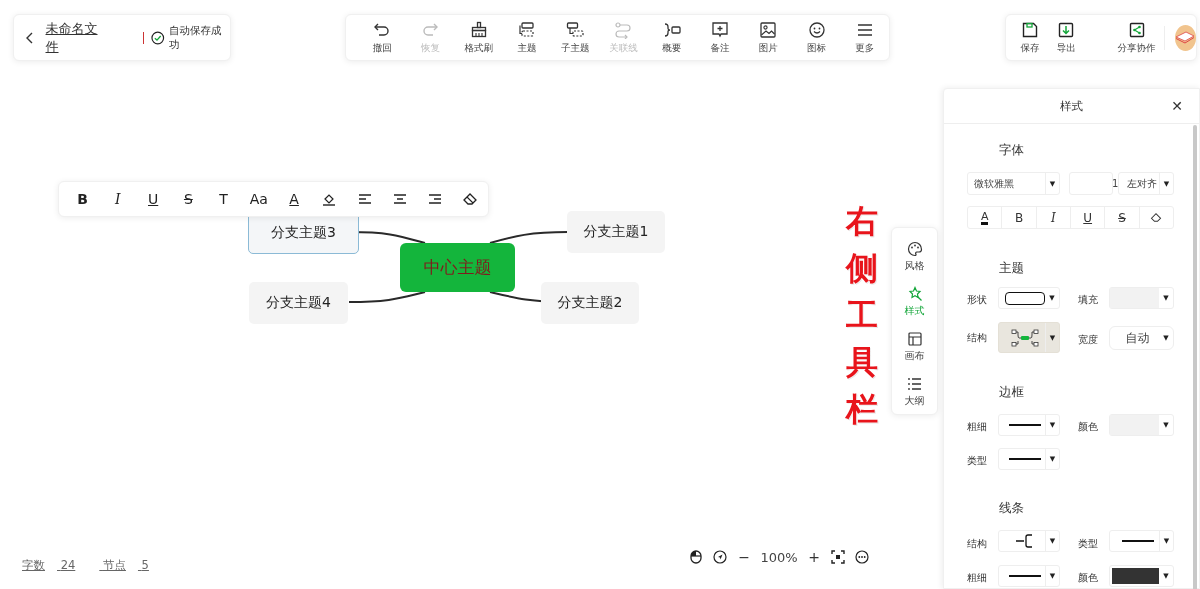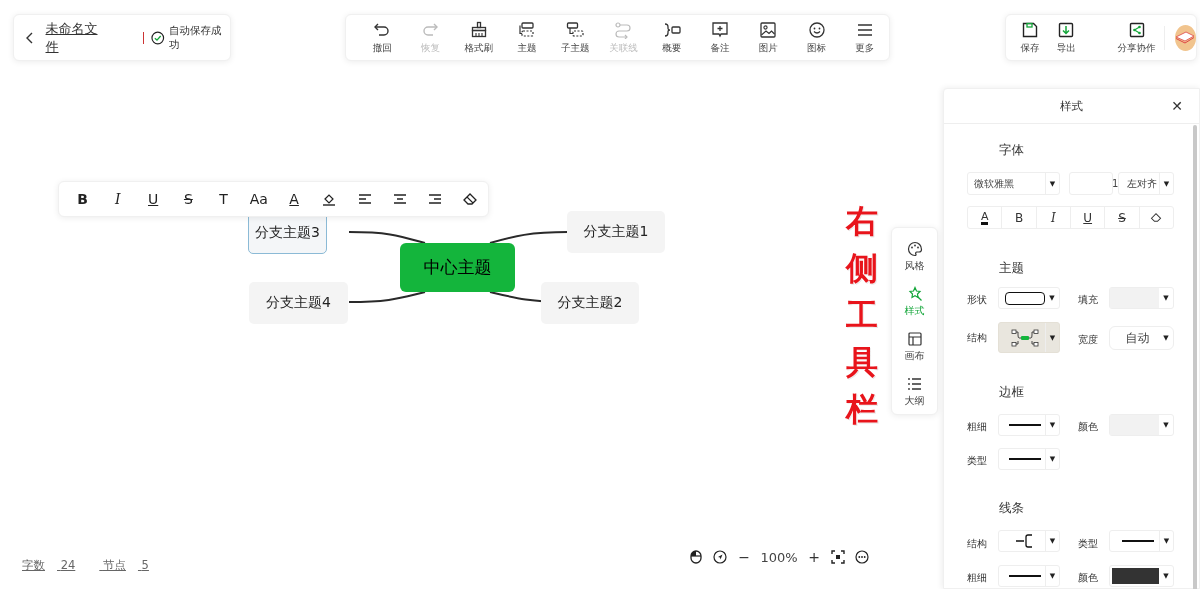--- a/index.html
+++ b/index.html
@@ -34,21 +34,21 @@
   .anno-editor { left: 178px; top: 136px; font-size: 32px; letter-spacing: 1px; }
   .anno-right { left: 842px; top: 198px; font-size: 32px; line-height: 47px; width: 40px; text-align: center; }
 
   
   .texttb { left: 58px; top: 181px; width: 431px; height: 36px; display: flex; align-items: center; padding-left: 6px; border-radius: 6px; }
   .ttb { width: 35.8px; height: 30px; display: flex; align-items: center; justify-content: center; font-size: 14px; color: #222; cursor: pointer; }
 
   
   .mm { position: absolute; left: 0; top: 0; width: 1200px; height: 589px; pointer-events: none; }
   .node { position: absolute; background: #f4f4f4; border-radius: 5px; font-size: 14px; color: #222; display: flex; align-items: center; justify-content: center; cursor: pointer; }
-  .node.center { background: #14b53c; color: #000000; font-size: 17px; border-radius: 6px; }
+  .node.center { background: #14b53c; color: #7f1d1d; font-size: 17px; border-radius: 6px; }
   .node.selected { border: 1px solid #8bbad6; background: #f4f6f8; }
 
   
   .rail { left: 891px; top: 227px; width: 47px; height: 188px; display: flex; flex-direction: column; align-items: center; padding-top: 6px; }
   .rbtn { width: 40px; height: 47px; display: flex; flex-direction: column; align-items: center; justify-content: center; cursor: pointer; }
   .rbtn .lbl { font-size: 10px; color: #444; margin-top: 2px; }
   .rbtn.active .lbl { color: #14a63a; }
 
   
   .sp { left: 943px; top: 88px; width: 257px; height: 501px; border-radius: 4px 0 0 0; box-shadow: -1px 0 6px rgba(0,0,0,0.08); }
@@ -228,21 +228,21 @@
   <svg class="mm" viewBox="0 0 1200 589">
     <path d="M349 232 C390 232, 400 236, 425 243" stroke="#2a2a2a" stroke-width="2" fill="none"></path>
     <path d="M349 302 C390 302, 400 298, 425 292" stroke="#2a2a2a" stroke-width="2" fill="none"></path>
     <path d="M490 243 C515 236, 530 232, 568 232" stroke="#2a2a2a" stroke-width="2" fill="none"></path>
     <path d="M490 292 C515 298, 530 302, 568 302" stroke="#2a2a2a" stroke-width="2" fill="none"></path>
   </svg>
 
   <div class="node center" style="left:400px; top:243px; width:115px; height:49px;">中心主题</div>
   <div class="node" style="left:567px; top:211px; width:98px; height:42px;">分支主题1</div>
   <div class="node" style="left:541px; top:282px; width:98px; height:42px;">分支主题2</div>
-  <div class="node selected" style="left:248px; top:211px; width:79px; height:43px;">分支主题3</div>
+  <div class="node selected" style="left:248px; top:211px; width:111px; height:43px;">分支主题3</div>
   <div class="node" style="left:249px; top:282px; width:99px; height:42px;">分支主题4</div>
 
   <div class="panel texttb">
     <div class="ttb" style="font-weight:bold;">
         <span>B</span>
       </div>
     <div class="ttb" style="font-style:italic; font-family:'DejaVu Serif', serif;">
         <span>I</span>
       </div>
     <div class="ttb" style="text-decoration:underline;">

